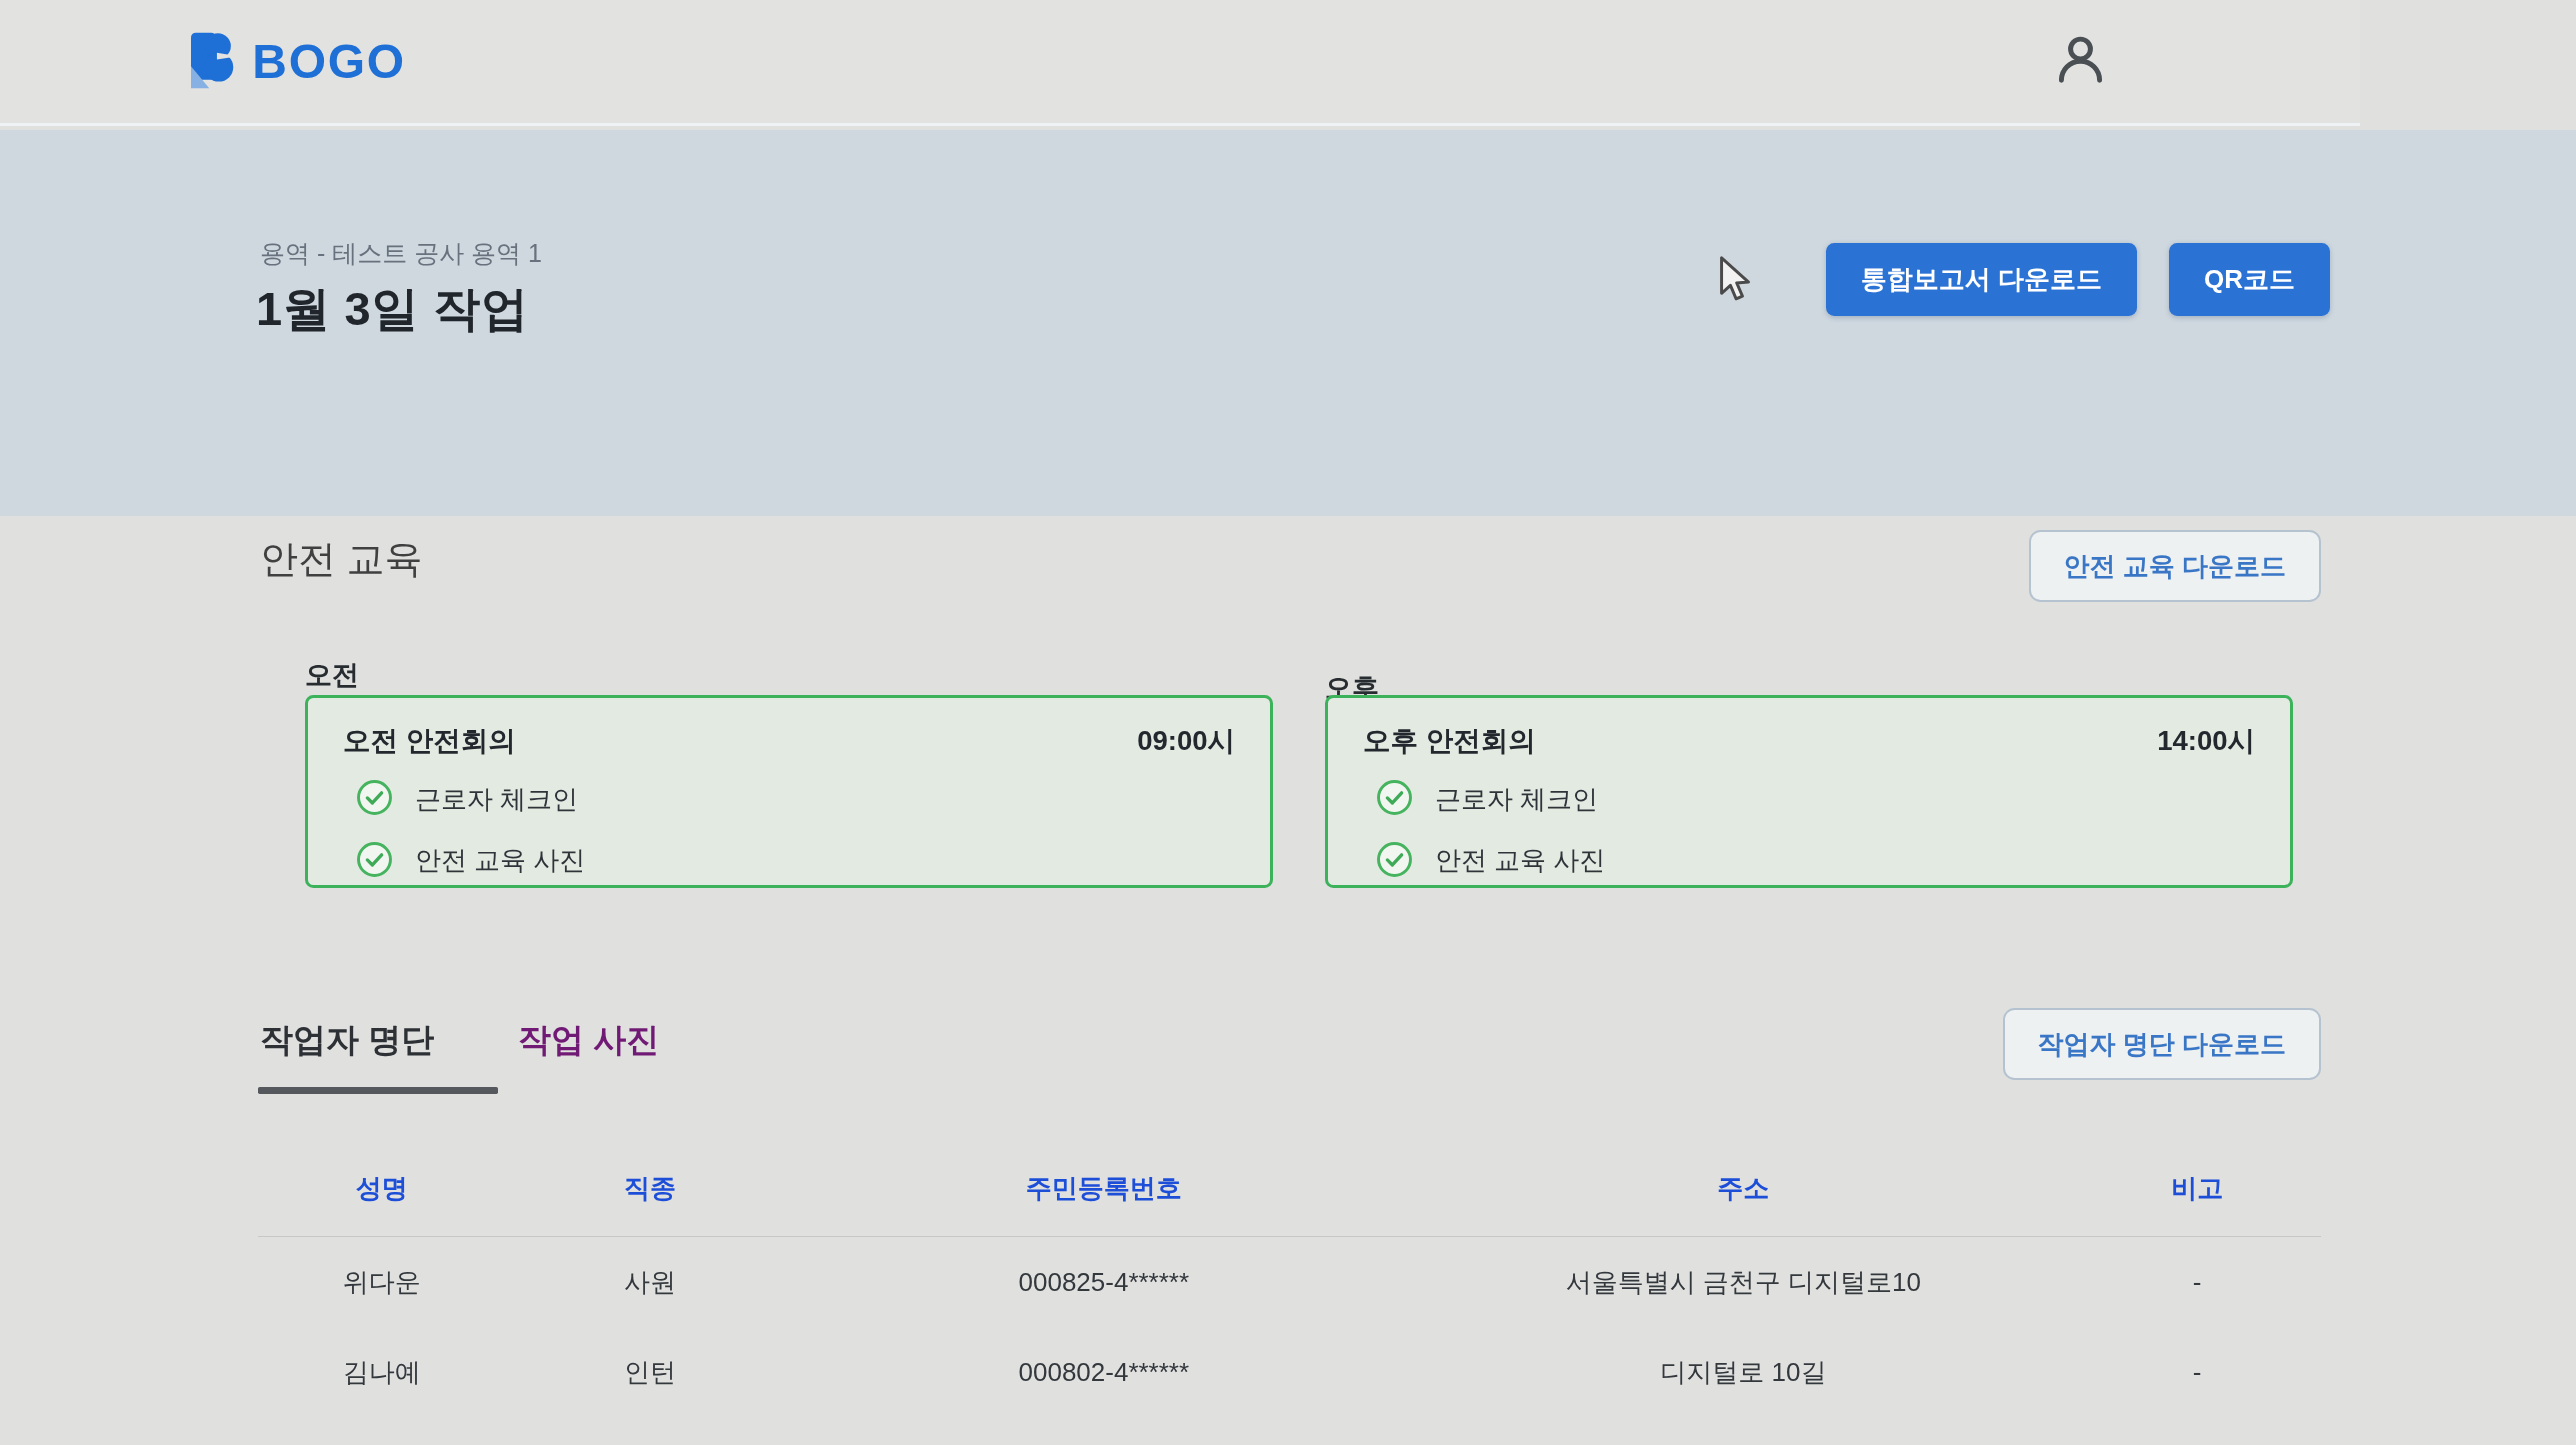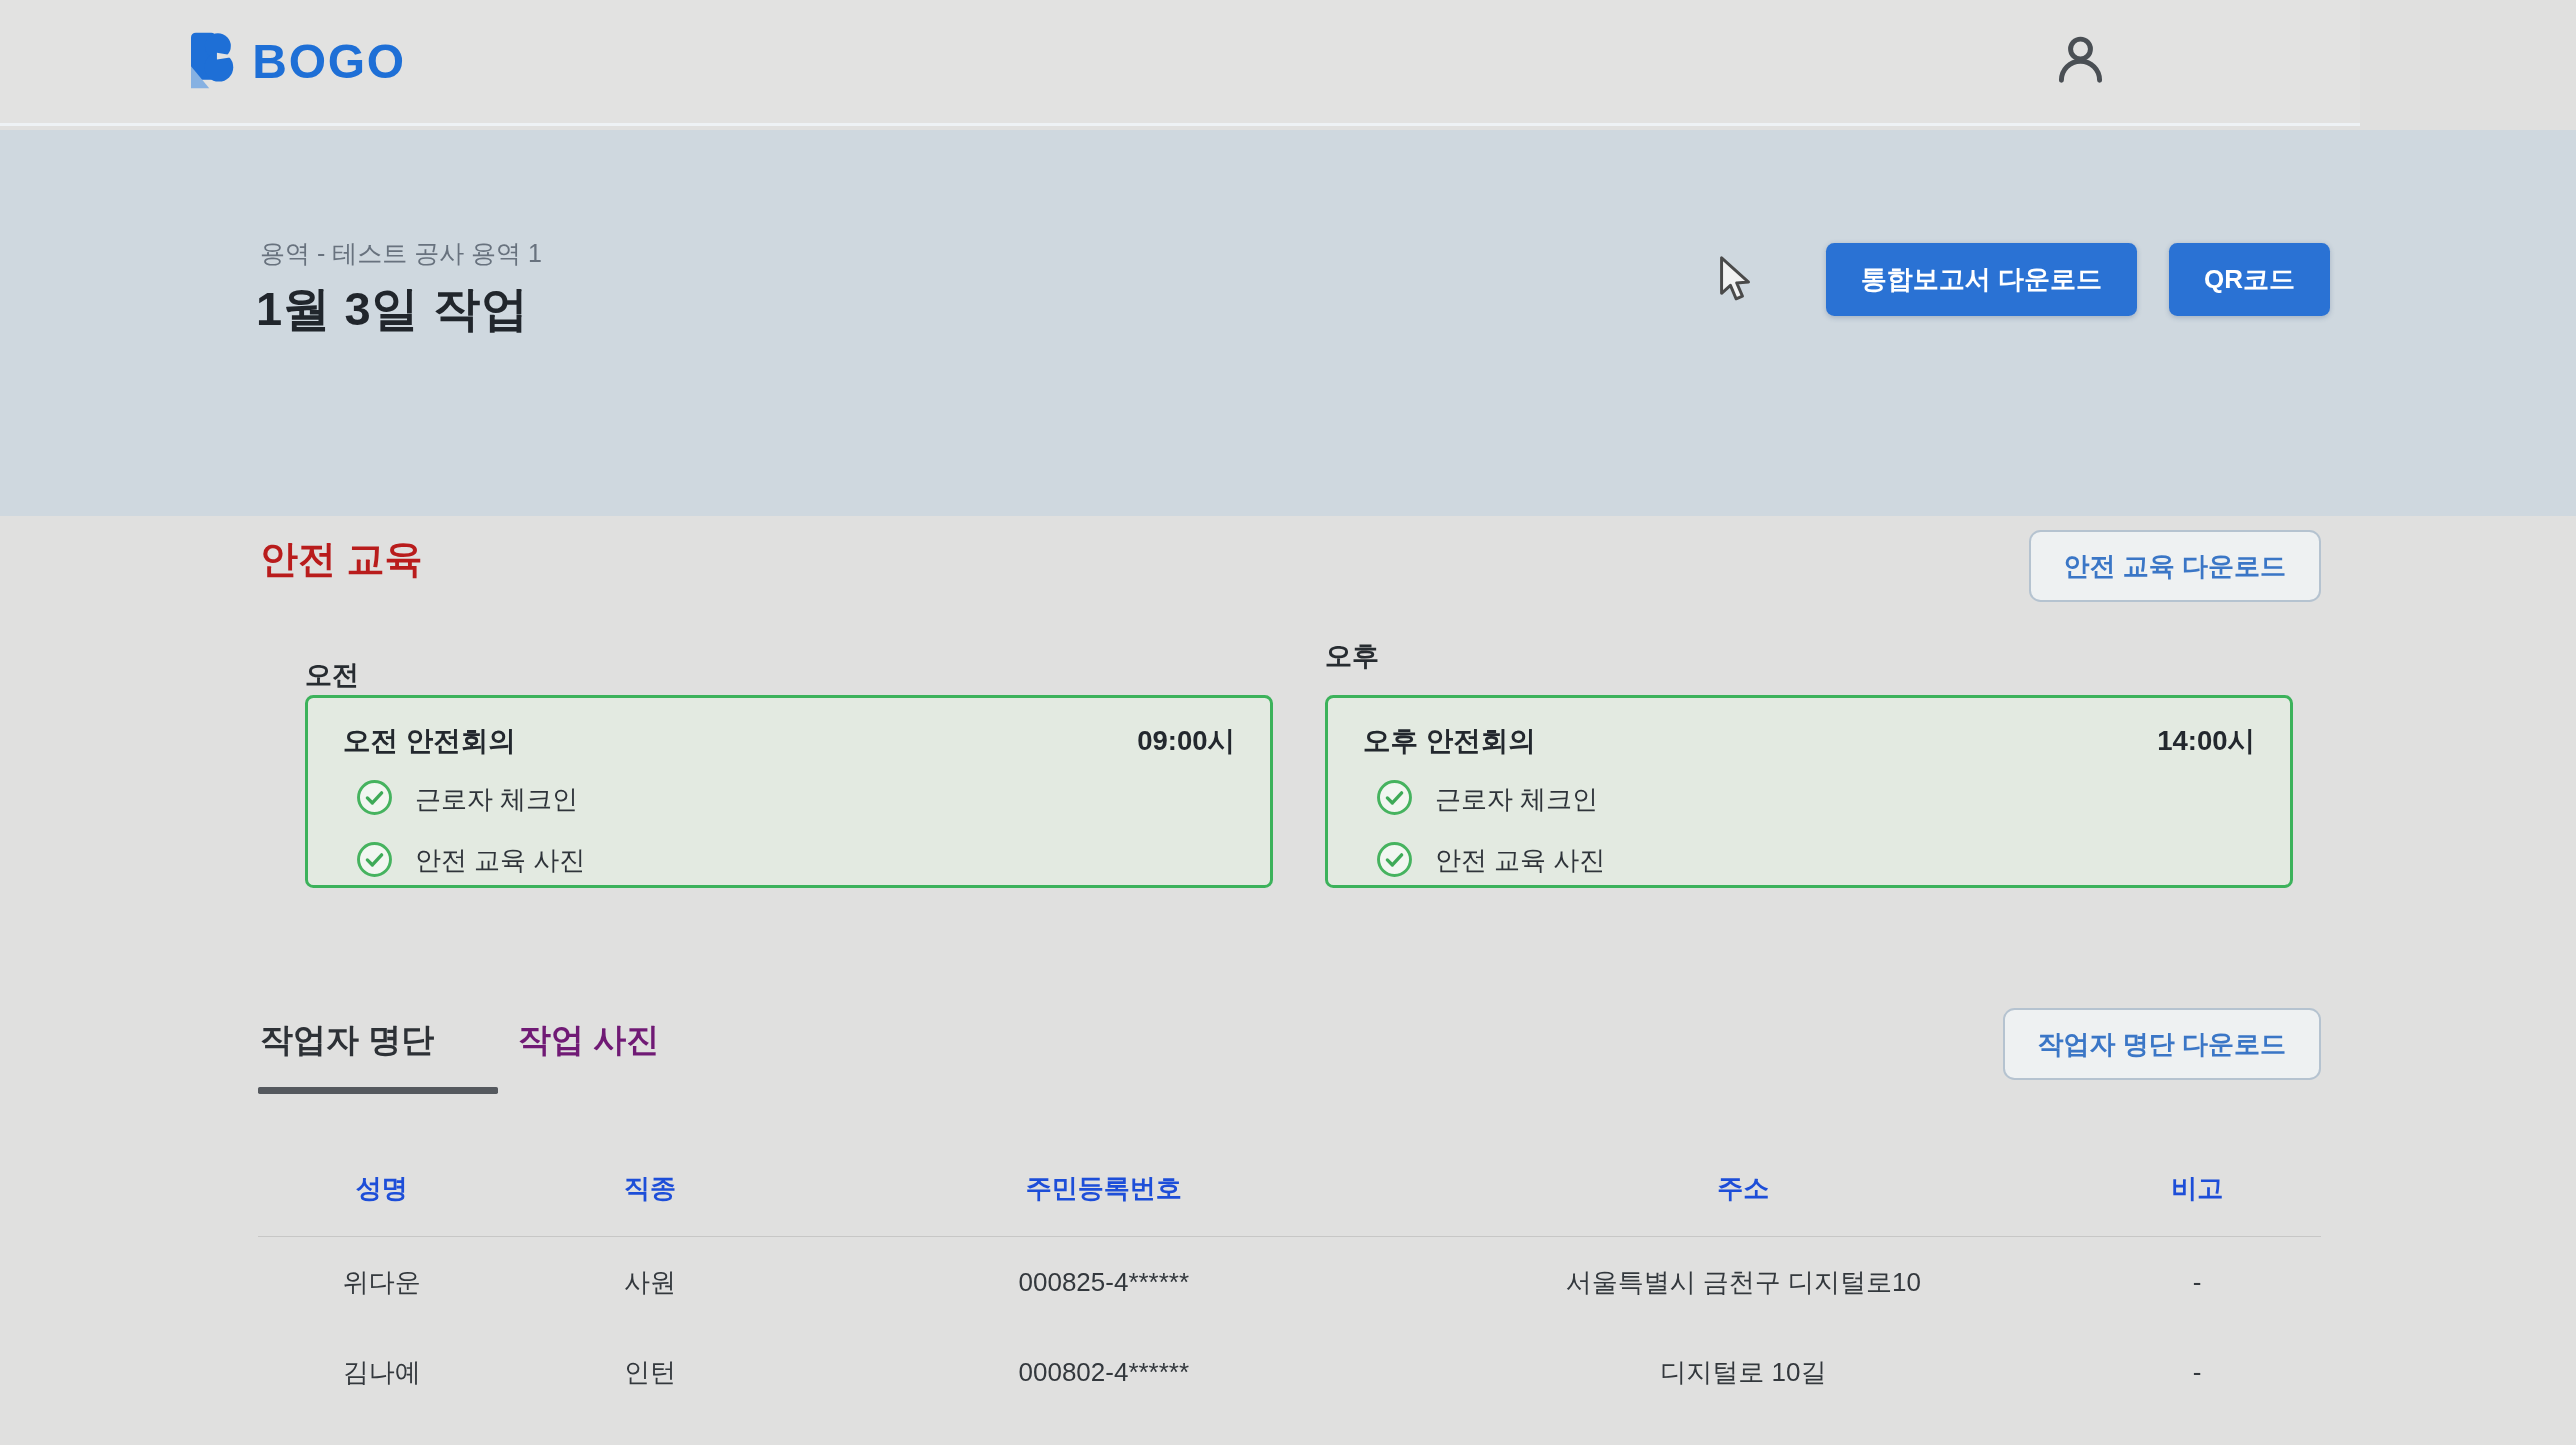--- a/index.html
+++ b/index.html
@@ -46,26 +46,26 @@
   .btn-outline {
     position: absolute;
     height: 72px; padding: 0 33px;
     background: #eef1f2; color: #3a76c6;
     font-family: inherit; font-size: 26px; font-weight: bold;
     border: 2.5px solid #b5c3d0; border-radius: 11.6px; cursor: pointer;
     white-space: nowrap;
   }
 
   
-  .section-title { position: absolute; left: 260px; top: 534px; font-size: 38px; font-weight: bold; color: #b91c1c; }
+  .section-title { position: absolute; left: 260px; top: 534px; font-size: 38px; font-weight: normal; color: #404040; }
   #safety-dl { right: 255px; top: 530px; }
 
   .period-label { position: absolute; font-size: 27px; font-weight: bold; color: #272c31; }
   #period-am { left: 305px; top: 657px; }
-  #period-pm { left: 1325px; top: 638px; }
+  #period-pm { left: 1325px; top: 670px; }
 
   .session-card {
     position: absolute; top: 695px; width: 968px; height: 193px;
     background: #e3eae1;
     border: 3.3px solid #3cb25b; border-radius: 8.3px;
     padding: 25px 35px 0 35px;
     cursor: pointer;
   }
   #card-am { left: 305px; }
   #card-pm { left: 1325px; }

